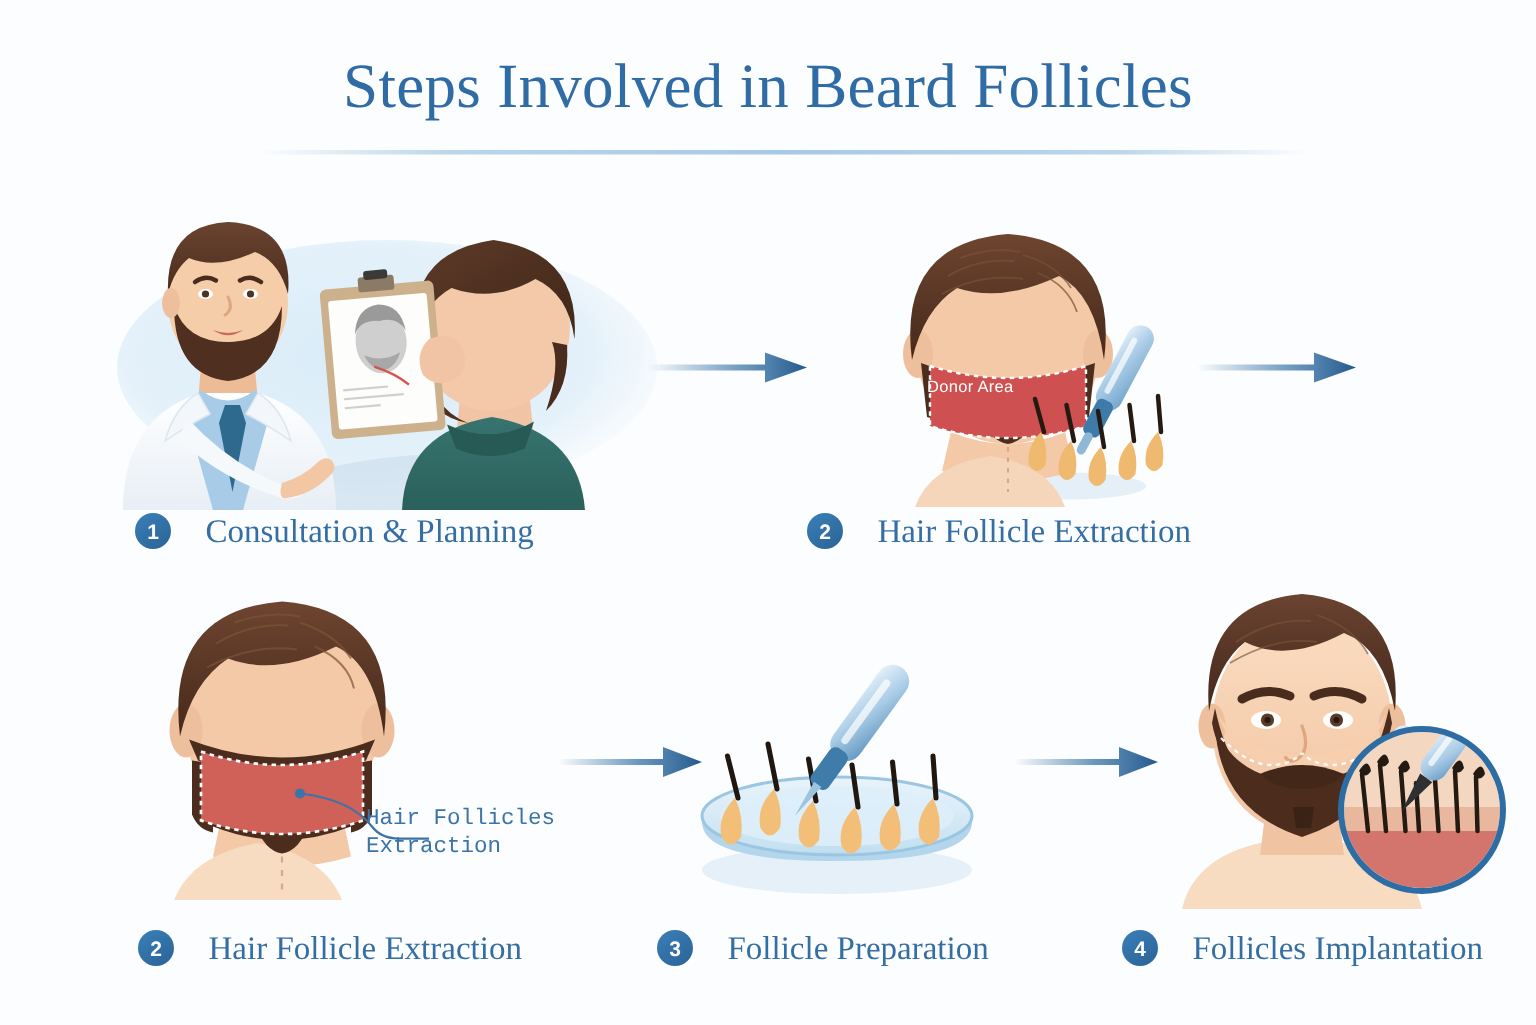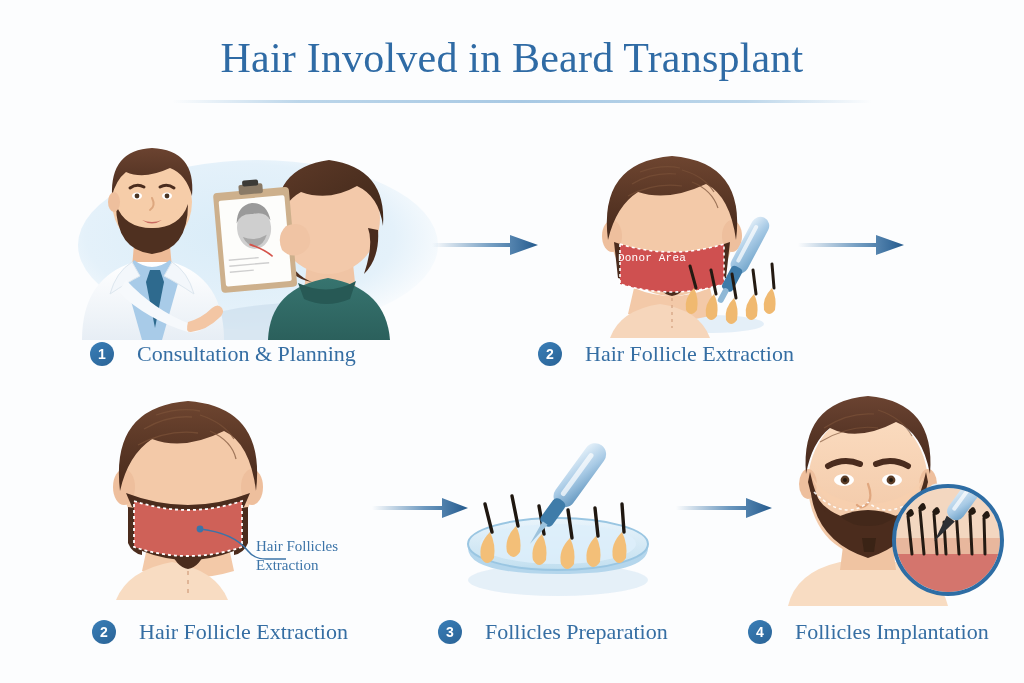--- a/index.html
+++ b/index.html
@@ -51,31 +51,31 @@
 
   
   .arrow{position:absolute;height:26px;}
 
   
   .anno{
     position:absolute;font-family:"Liberation Serif",serif;
     font-size:15px;line-height:1.25;color:#3c74a8;white-space:pre-line;
   }
   .donor-label{
-    position:absolute;font-family:Liberation Mono, monospace;
+    position:absolute;font-family:Liberation Sans, sans-serif;
     font-size:11px;color:#ffffff;white-space:nowrap;letter-spacing:.2px;
   }
   svg{display:block;overflow:visible;}
 </style>
 </head>
 <body>
 
 <div class="canvas">
 
-  <div class="title">Hair Involved in Beard Transplant</div>
+  <div class="title">Steps Involved in Beard Follicles</div>
   <div class="title-divider"></div>
 
   <div class="blob"></div>
 
   <div class="panel" style="left:72px;top:140px;">
     <svg width="380" height="200" viewBox="0 0 380 200">
       <defs>
         <linearGradient id="coat" x1="0" y1="0" x2="0" y2="1">
           <stop offset="0%" stop-color="#ffffff"></stop>
             <stop offset="100%" stop-color="#e7eef5"></stop>
@@ -324,21 +324,21 @@
         <path d="M62 106 q54 18 108 0 l0 46 q-54 18 -108 0 z" fill="#cf6158"></path>
         <path d="M62 106 q54 18 108 0 l0 46 q-54 18 -108 0 z" fill="none" stroke="#ffffff" stroke-width="1.8" stroke-dasharray="3 3"></path>
       </g>
 
       <g>
         <circle cx="128" cy="134" r="3.4" fill="#3c74a8"></circle>
         <path d="M128 134 q34 4 48 22 q6 8 18 8 l20 0" stroke="#3c74a8" stroke-width="1.5" fill="none"></path>
       </g>
     </svg>
   </div>
-  <div class="anno" style="left:256px;top:537px;">Hair Follicles
+  <div class="anno" style="left:244px;top:537px;font-family:Liberation Mono, monospace;">Hair Follicles
 Extraction</div>
 
   <div class="arrow" style="left:372px;top:495px;">
     <svg width="100" height="26" viewBox="0 0 100 26">
       <defs>
         <linearGradient id="arrG3" x1="0" y1="0" x2="1" y2="0">
           <stop offset="0%" stop-color="#2e6da4" stop-opacity="0"></stop>
           <stop offset="55%" stop-color="#2e6da4" stop-opacity=".7"></stop>
           <stop offset="100%" stop-color="#23598c" stop-opacity="1"></stop>
         </linearGradient>
@@ -528,21 +528,21 @@
     </svg>
   </div>
 
   <div class="step-label" style="left:92px;top:619px;">
     <div class="badge">2</div>
     <div class="step-text">Hair Follicle Extraction</div>
   </div>
 
   <div class="step-label" style="left:438px;top:619px;">
     <div class="badge">3</div>
-    <div class="step-text">Follicles Preparation</div>
+    <div class="step-text">Follicle Preparation</div>
   </div>
 
   <div class="step-label" style="left:748px;top:619px;">
     <div class="badge">4</div>
     <div class="step-text">Follicles Implantation</div>
   </div>
 
 </div>
 
 </body></html>

